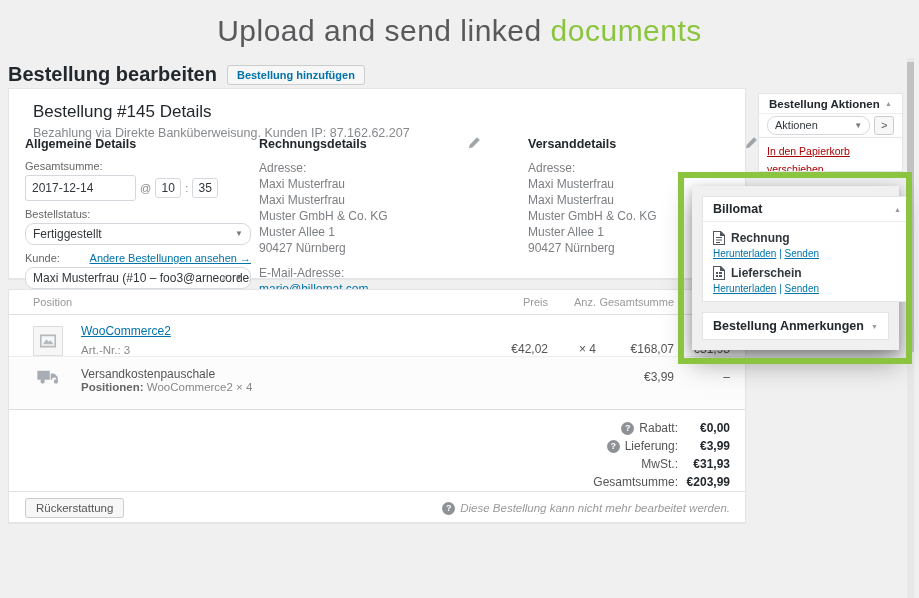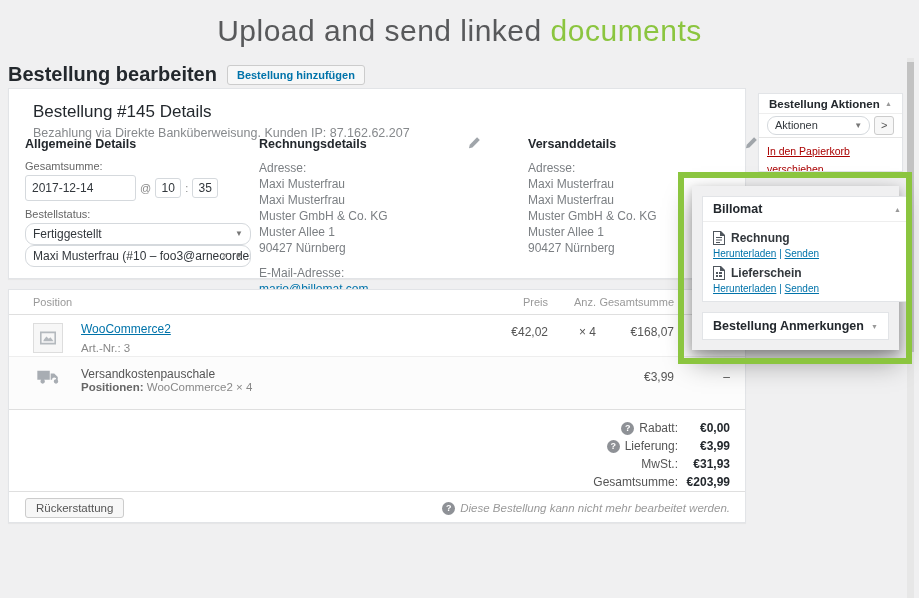--- a/index.html
+++ b/index.html
@@ -82,21 +82,21 @@
     display: flex; align-items: center; height: 25px;
     border-bottom: 1px solid #dfdfdf; color: #999; font-size: 11px;
     padding: 0 15px 0 24px;
   }
   .c-name { flex: 1; }
   .c-price { width: 60px; text-align: right; }
   .c-qty { width: 48px; text-align: right; }
   .c-total { width: 78px; text-align: right; }
   .c-tax { width: 56px; text-align: right; }
   .item-row {
-    display: flex; align-items: flex-start; padding: 7px 15px 16px 24px;
+    display: flex; align-items: flex-end; padding: 7px 15px 0 24px;
     height: 42px; border-bottom: 1px solid #eee; font-size: 12px; color: #555;
   }
   .thumb {
     width: 30px; height: 30px; border: 1px solid #ddd; background: #f7f7f7;
     display: flex; align-items: center; justify-content: center; margin-top: 1px;
   }
   .thumb svg { width: 16px; height: 14px; fill: #b4b9be; }
   .item-name { flex: 1; padding-left: 18px; }
   .item-name a { font-size: 12px; }
   .sku-line { margin-top: 6px; font-size: 11.5px; color: #888; }
@@ -199,20 +199,24 @@
       <input class="inp date" value="2017-12-14" style="">
       <span class="at-sign">@</span>
       <input class="inp tiny" value="10" style="">
       <span class="colon">:</span>
       <input class="inp tiny" value="35" style="">
     </div>
     <span class="field-label">Bestellstatus:</span>
     <div class="fakeselect">
       <span>Fertiggestellt</span>
       <span class="caret">▼</span>
+    </div>
+    <div class="kunde-row">
+      <span class="field-label">Kunde:</span>
+      <a class="blue link-sm">Andere Bestellungen ansehen →</a>
     </div>
     <div class="fakeselect">
       <span>Maxi Musterfrau (#10 – foo3@arnecordes.de)</span>
       <span class="clear">×</span>
       <span class="caret">▼</span>
     </div>
   </div>
 
   <div class="col" id="col-billing">
     <h3>Rechnungsdetails</h3>

